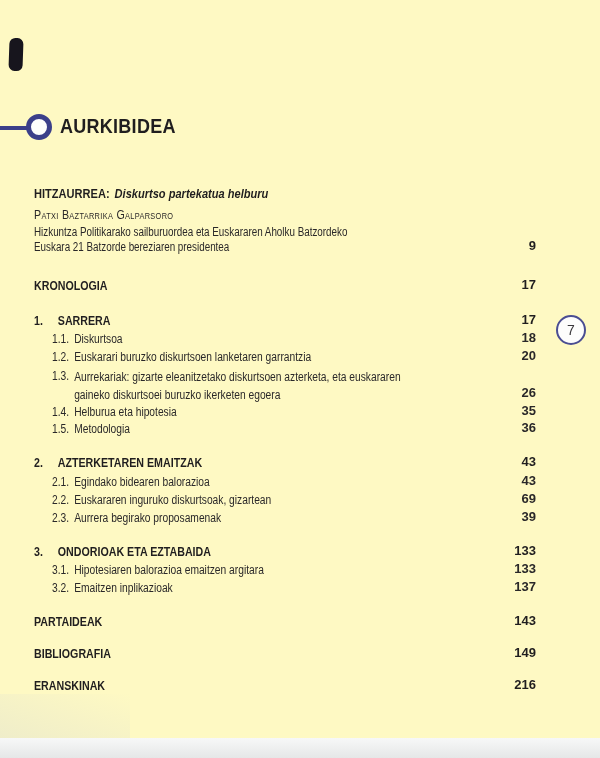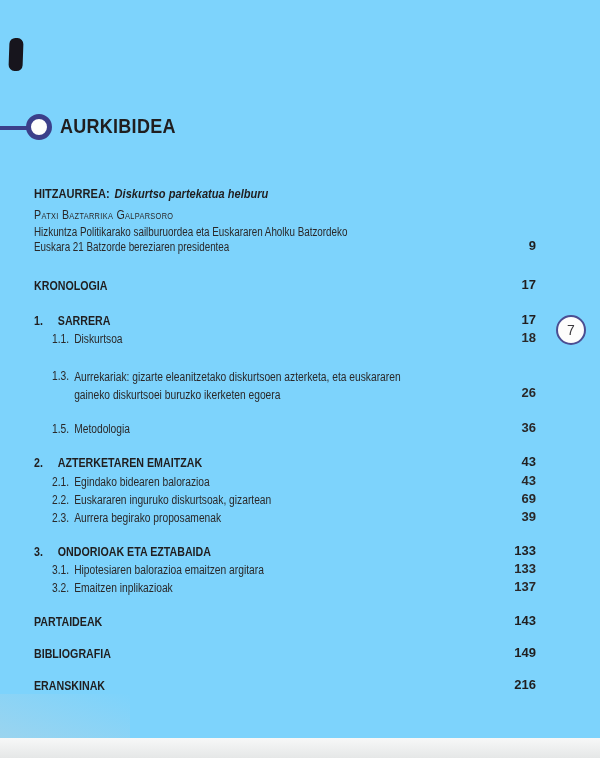--- a/index.html
+++ b/index.html
@@ -1,18 +1,18 @@
 <!DOCTYPE html>
 <html><head>
 <meta charset="utf-8">
 <style>
   * { margin:0; padding:0; box-sizing:border-box; }
   html,body { width:600px; height:758px; }
   body { font-family:"Liberation Sans","DejaVu Sans",sans-serif; background:#ffffff; }
-  .page { position:relative; width:600px; height:758px; background:#7dd3fc; overflow:hidden; }
+  .page { position:relative; width:600px; height:758px; background:#fef9c3; overflow:hidden; }
 
   
   .scan-mark { position:absolute; left:9px; top:38px; width:14px; height:33px;
                background:#17151d; border-radius:6px; transform:rotate(2deg); }
 
   
   .rule { position:absolute; left:0; top:126px; width:28px; height:4px; background:#3b3f8a; }
   .ring { position:absolute; left:26px; top:114px; width:26px; height:26px;
           border:5px solid #3b3f8a; border-radius:50%; background:#fdfdfc; }
   .title { position:absolute; left:60px; top:115px; font-size:20px; font-weight:bold;
@@ -100,30 +100,44 @@
         </span>
       <span class="pg b">17</span>
     </div>
     <div class="row sub" style="top:329px">
       <span class="entry">
           <span class="num-s">1.1.</span>
           <span class="s">Diskurtsoa</span>
         </span>
       <span class="pg r">18</span>
     </div>
+    <div class="row sub" style="top:347px">
+      <span class="entry">
+          <span class="num-s">1.2.</span>
+          <span class="s">Euskarari buruzko diskurtsoen lanketaren garrantzia</span>
+        </span>
+      <span class="pg r">20</span>
+    </div>
     <div class="row sub" style="top:366px;height:36px">
       <span class="entry block">
           <span class="num-s">1.3.</span>
         <span class="lines">
           <span class="s">Aurrekariak: gizarte eleanitzetako diskurtsoen azterketa, eta euskararen</span>
           <span class="s">gaineko diskurtsoei buruzko ikerketen egoera</span>
         </span>
       </span>
       <span class="pg r bottom">26</span>
     </div>
+    <div class="row sub" style="top:402px">
+      <span class="entry">
+          <span class="num-s">1.4.</span>
+          <span class="s">Helburua eta hipotesia</span>
+        </span>
+      <span class="pg r">35</span>
+    </div>
     <div class="row sub" style="top:419px">
       <span class="entry">
           <span class="num-s">1.5.</span>
           <span class="s">Metodologia</span>
         </span>
       <span class="pg r">36</span>
     </div>
 
     <div class="row" style="top:453px">
       <span class="entry">

